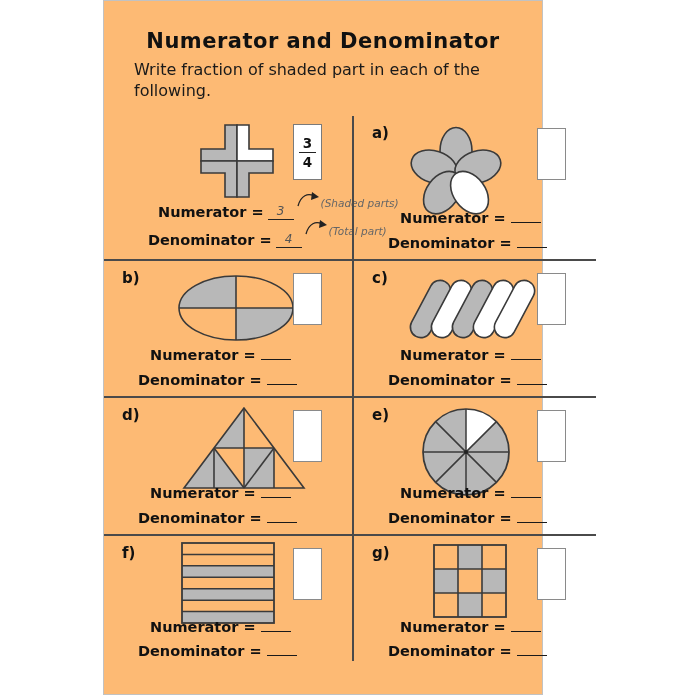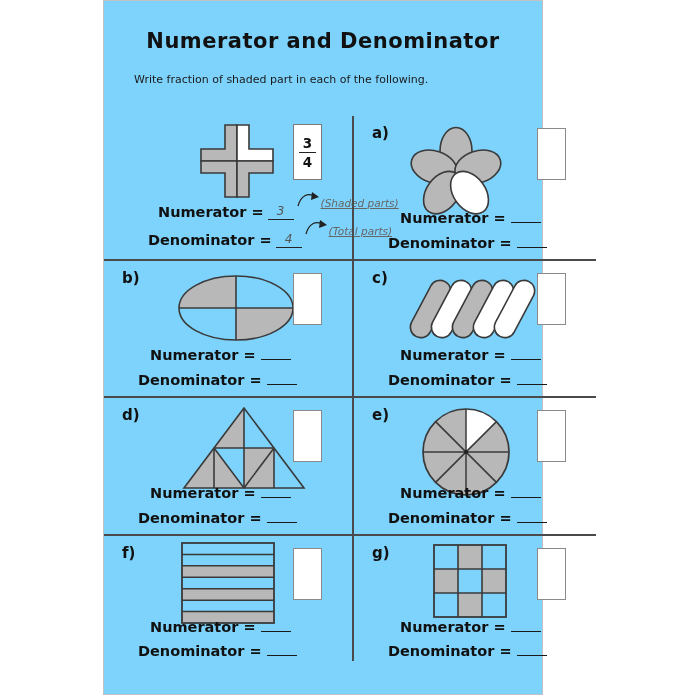--- a/index.html
+++ b/index.html
@@ -1,41 +1,41 @@
 <!DOCTYPE html>
 <html><head>
 <meta charset="utf-8">
 <style>
   html,body{margin:0;padding:0;background:#ffffff;}
   body{width:700px;height:700px;position:relative;font-family:"DejaVu Sans","Liberation Sans",sans-serif;}
-  .page{position:absolute;left:103px;top:0;width:440px;height:695px;background:#7dd3fc;
+  .page{position:absolute;left:103px;top:0;width:440px;height:695px;background:#fdba74;
         border:1px solid #c2c2c2;box-sizing:border-box;}
   .title{margin-top:28px;text-align:center;font-size:21px;font-weight:bold;color:#111;letter-spacing:.5px;}
-  .instr{margin:16px 0 0 30px;font-size:11px;line-height:21px;color:#1a1a1a;}
+  .instr{margin:6px 0 0 30px;font-size:16px;line-height:21px;color:#1a1a1a;}
   .grid{position:absolute;left:0;top:115px;width:492px;height:545px;display:grid;
         grid-template-columns:248px 244px;grid-template-rows:143px 137px 138px 127px;}
   .cell{position:relative;box-sizing:border-box;}
   .cr{border-left:2px solid #4a4a4a;}
   .rt{border-top:2px solid #4a4a4a;}
   .letter{position:absolute;left:18px;top:8px;font-size:15px;font-weight:bold;color:#111;}
   .shape{position:absolute;}
   .ansbox{position:absolute;right:30px;top:12px;width:27px;height:50px;border:1.6px solid #8a8a8a;background:#fff;}
   .fracbox{position:absolute;right:30px;top:8px;width:27px;height:54px;border:1.6px solid #7a7a7a;background:#fff;
            display:flex;flex-direction:column;align-items:center;justify-content:center;}
   .fracbox .fn{font-size:13.5px;font-weight:bold;color:#111;border-bottom:1.6px solid #222;padding:0 4px 1px;}
   .fracbox .fd{font-size:13.5px;font-weight:bold;color:#111;padding-top:1px;}
   .qline{position:absolute;white-space:nowrap;font-size:14.5px;font-weight:bold;color:#111;}
   .q-num{left:46px;bottom:33px;}
   .q-den{left:34px;bottom:8px;}
   .blank{display:inline-block;width:30px;height:13px;border-bottom:1.8px solid #1a1a1a;margin-left:5px;}
   .exline{position:absolute;white-space:nowrap;font-size:14.5px;font-weight:bold;color:#111;}
   .answ{display:inline-block;width:26px;border-bottom:1.6px solid #222;text-align:center;
         font-size:12px;font-weight:normal;font-style:italic;color:#555;vertical-align:bottom;padding-bottom:1px;margin-left:4px;}
   .arrow{display:inline-block;position:relative;top:-9px;margin:0 1px 0 2px;}
-  .note{font-size:10.5px;font-weight:normal;font-style:italic;color:#666;position:relative;top:-10px;text-decoration:underline;}
+  .note{font-size:10.5px;font-weight:normal;font-style:italic;color:#666;position:relative;top:-10px;}
   .footer{position:absolute;left:50%;transform:translateX(-50%);bottom:5px;background:#dcdcdc;
           border-radius:12px;padding:4px 28px;font-size:10px;font-style:italic;color:#8a8a8a;
           white-space:nowrap;letter-spacing:.4px;}
 </style>
 </head>
 <body>
 
 <div class="page">
 
   <div class="title">Numerator and Denominator</div>
@@ -61,21 +61,21 @@
       <div class="exline" style="left:54px;top:84px;">
         <span>Numerator =</span><span class="answ">3</span><span class="arrow"><svg width="24" height="17" viewBox="0 0 24 17">
               <path d="M2,15 C5,4 12,2 18,5" fill="none" stroke="#222" stroke-width="1.3"></path>
               <polygon points="16,1 23,6 15,9" fill="#222"></polygon>
             </svg></span><span class="note">(Shaded parts)</span>
       </div>
       <div class="exline" style="left:44px;top:112px;">
         <span>Denominator =</span><span class="answ">4</span><span class="arrow"><svg width="24" height="17" viewBox="0 0 24 17">
               <path d="M2,15 C5,4 12,2 18,5" fill="none" stroke="#222" stroke-width="1.3"></path>
               <polygon points="16,1 23,6 15,9" fill="#222"></polygon>
-            </svg></span><span class="note">(Total parts)</span>
+            </svg></span><span class="note">(Total part)</span>
       </div>
     </div>
 
     <div class="cell cr">
       <div class="letter">a)</div>
       <div class="shape" style="left:46px;top:4px;">
         <svg width="112" height="104" viewBox="0 0 112 104">
           <ellipse cx="79" cy="54" rx="23.5" ry="16" transform="rotate(-90 56 54)" fill="#b8b8b8" stroke="#3a3a3a" stroke-width="1.6"></ellipse>
           <ellipse cx="79" cy="54" rx="23.5" ry="16" transform="rotate(198 56 54)" fill="#b8b8b8" stroke="#3a3a3a" stroke-width="1.6"></ellipse>
           <ellipse cx="79" cy="54" rx="23.5" ry="16" transform="rotate(-18 56 54)" fill="#b8b8b8" stroke="#3a3a3a" stroke-width="1.6"></ellipse>

